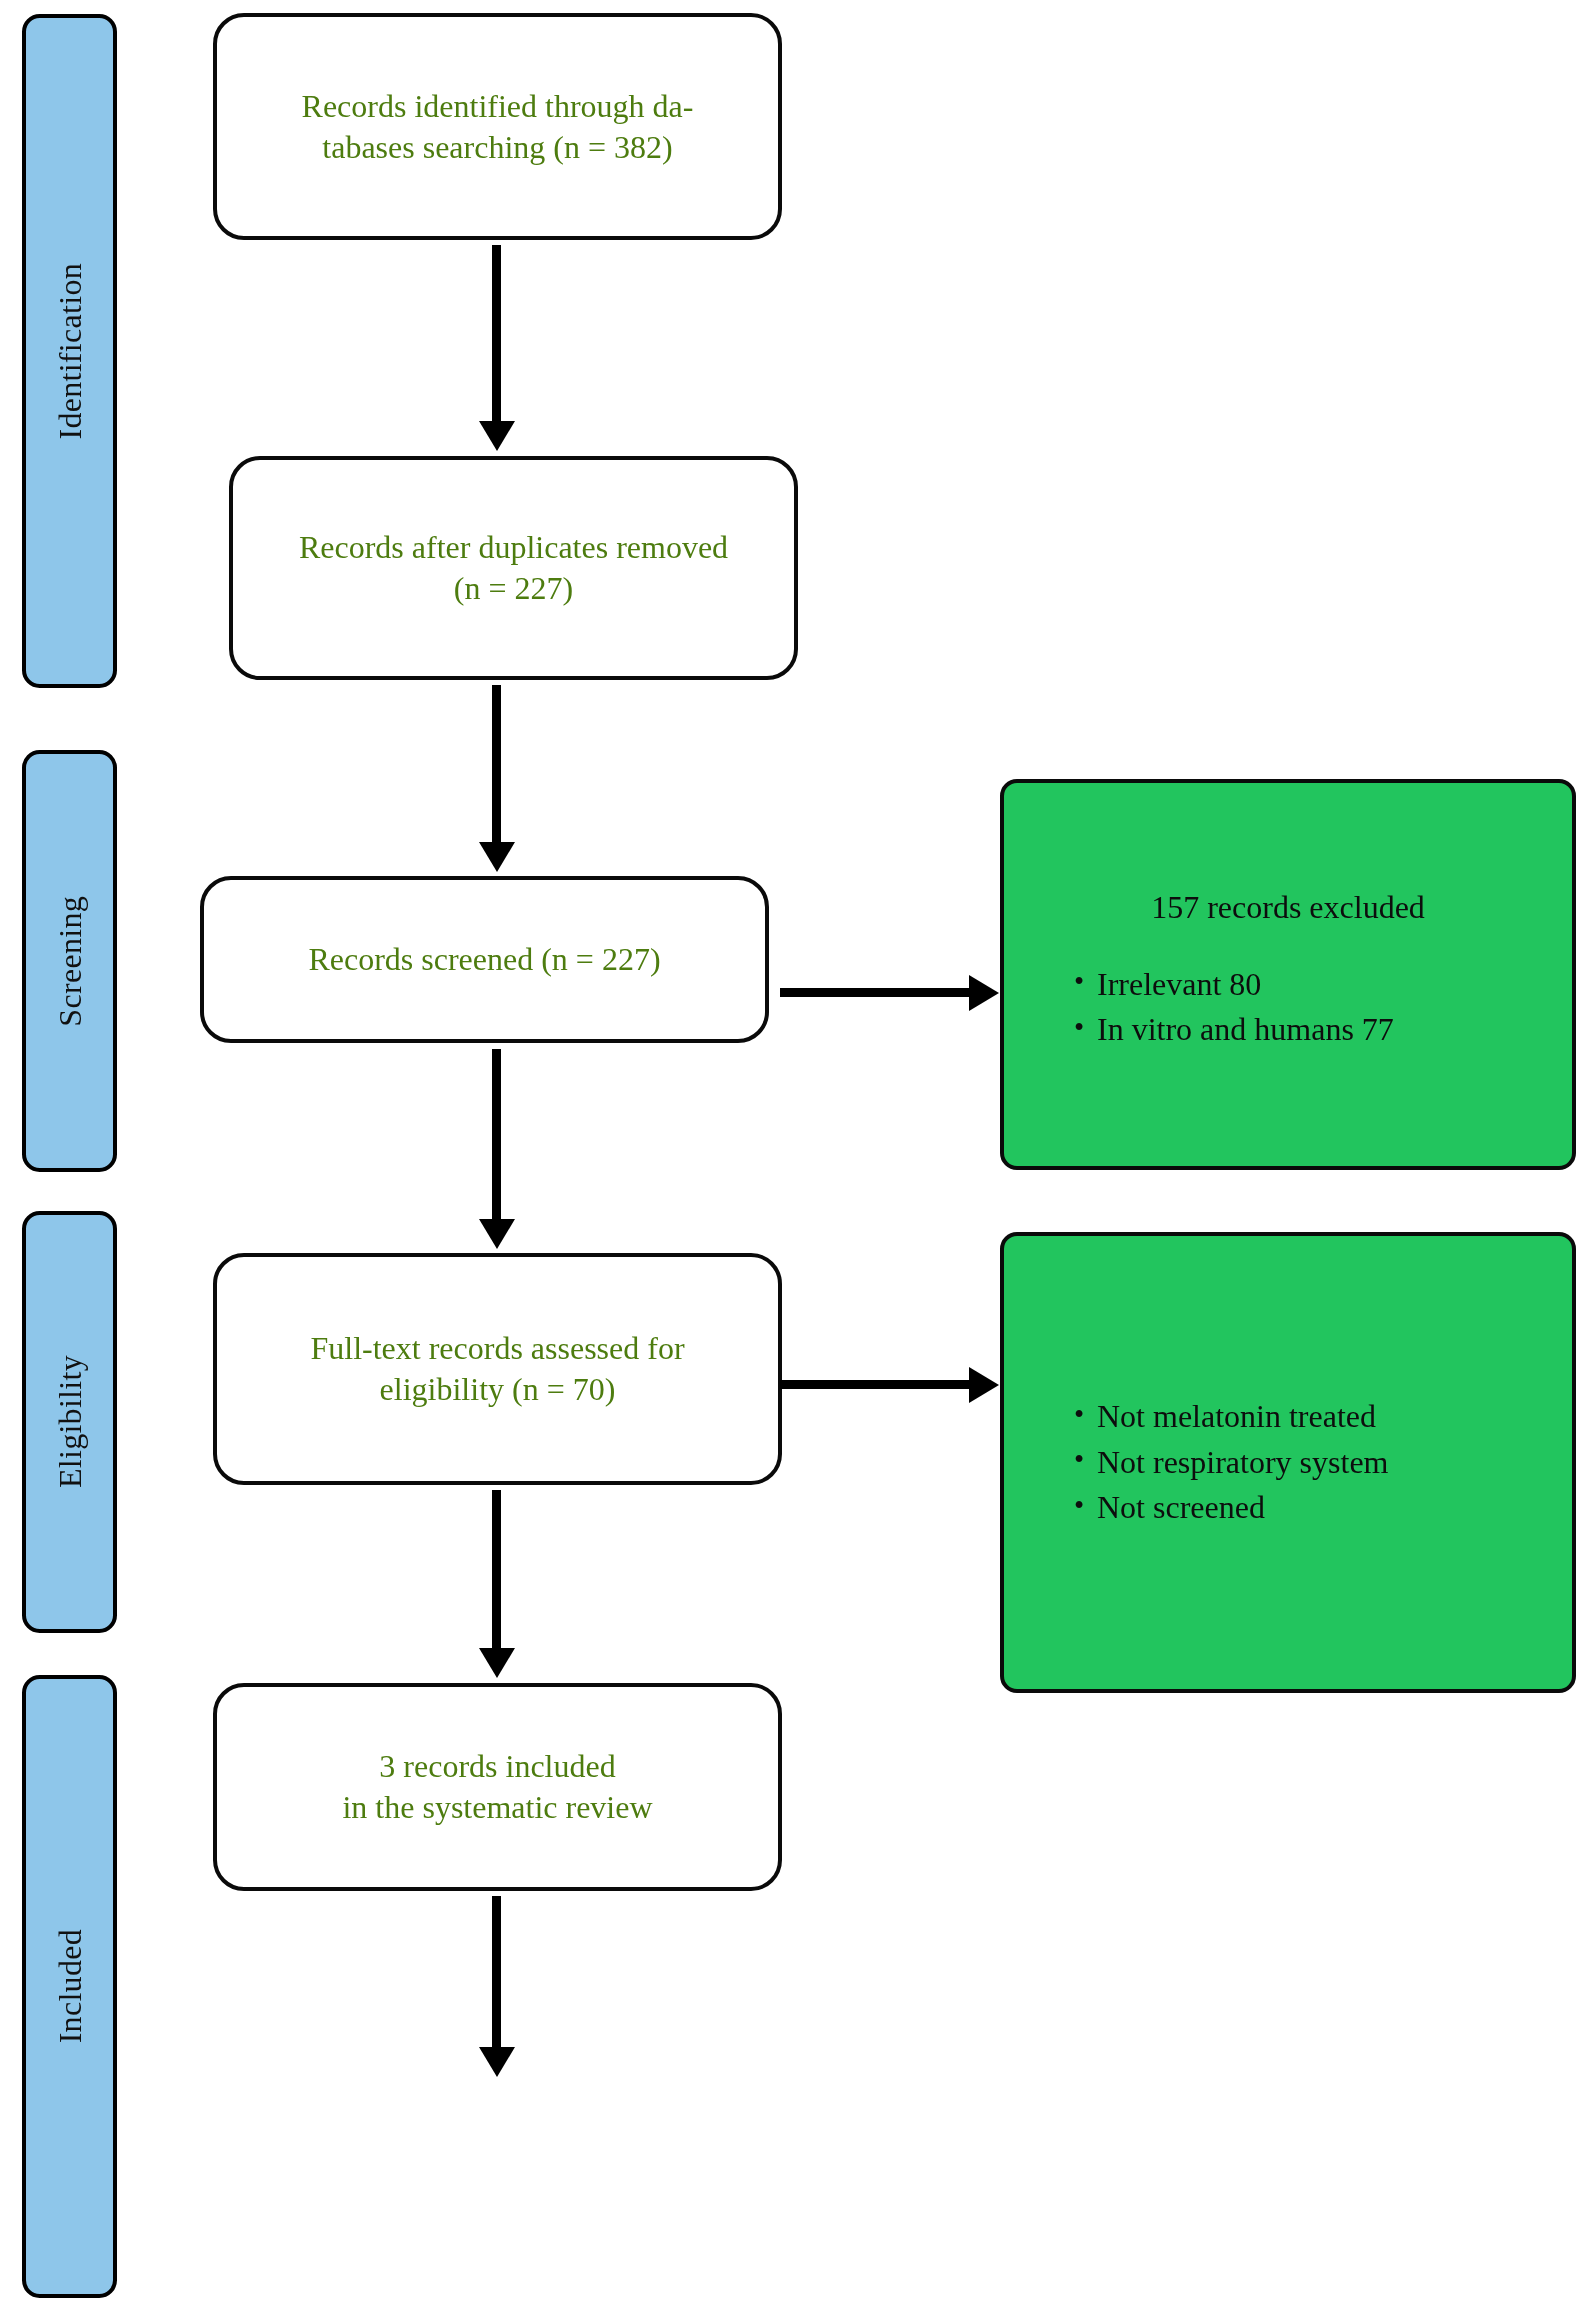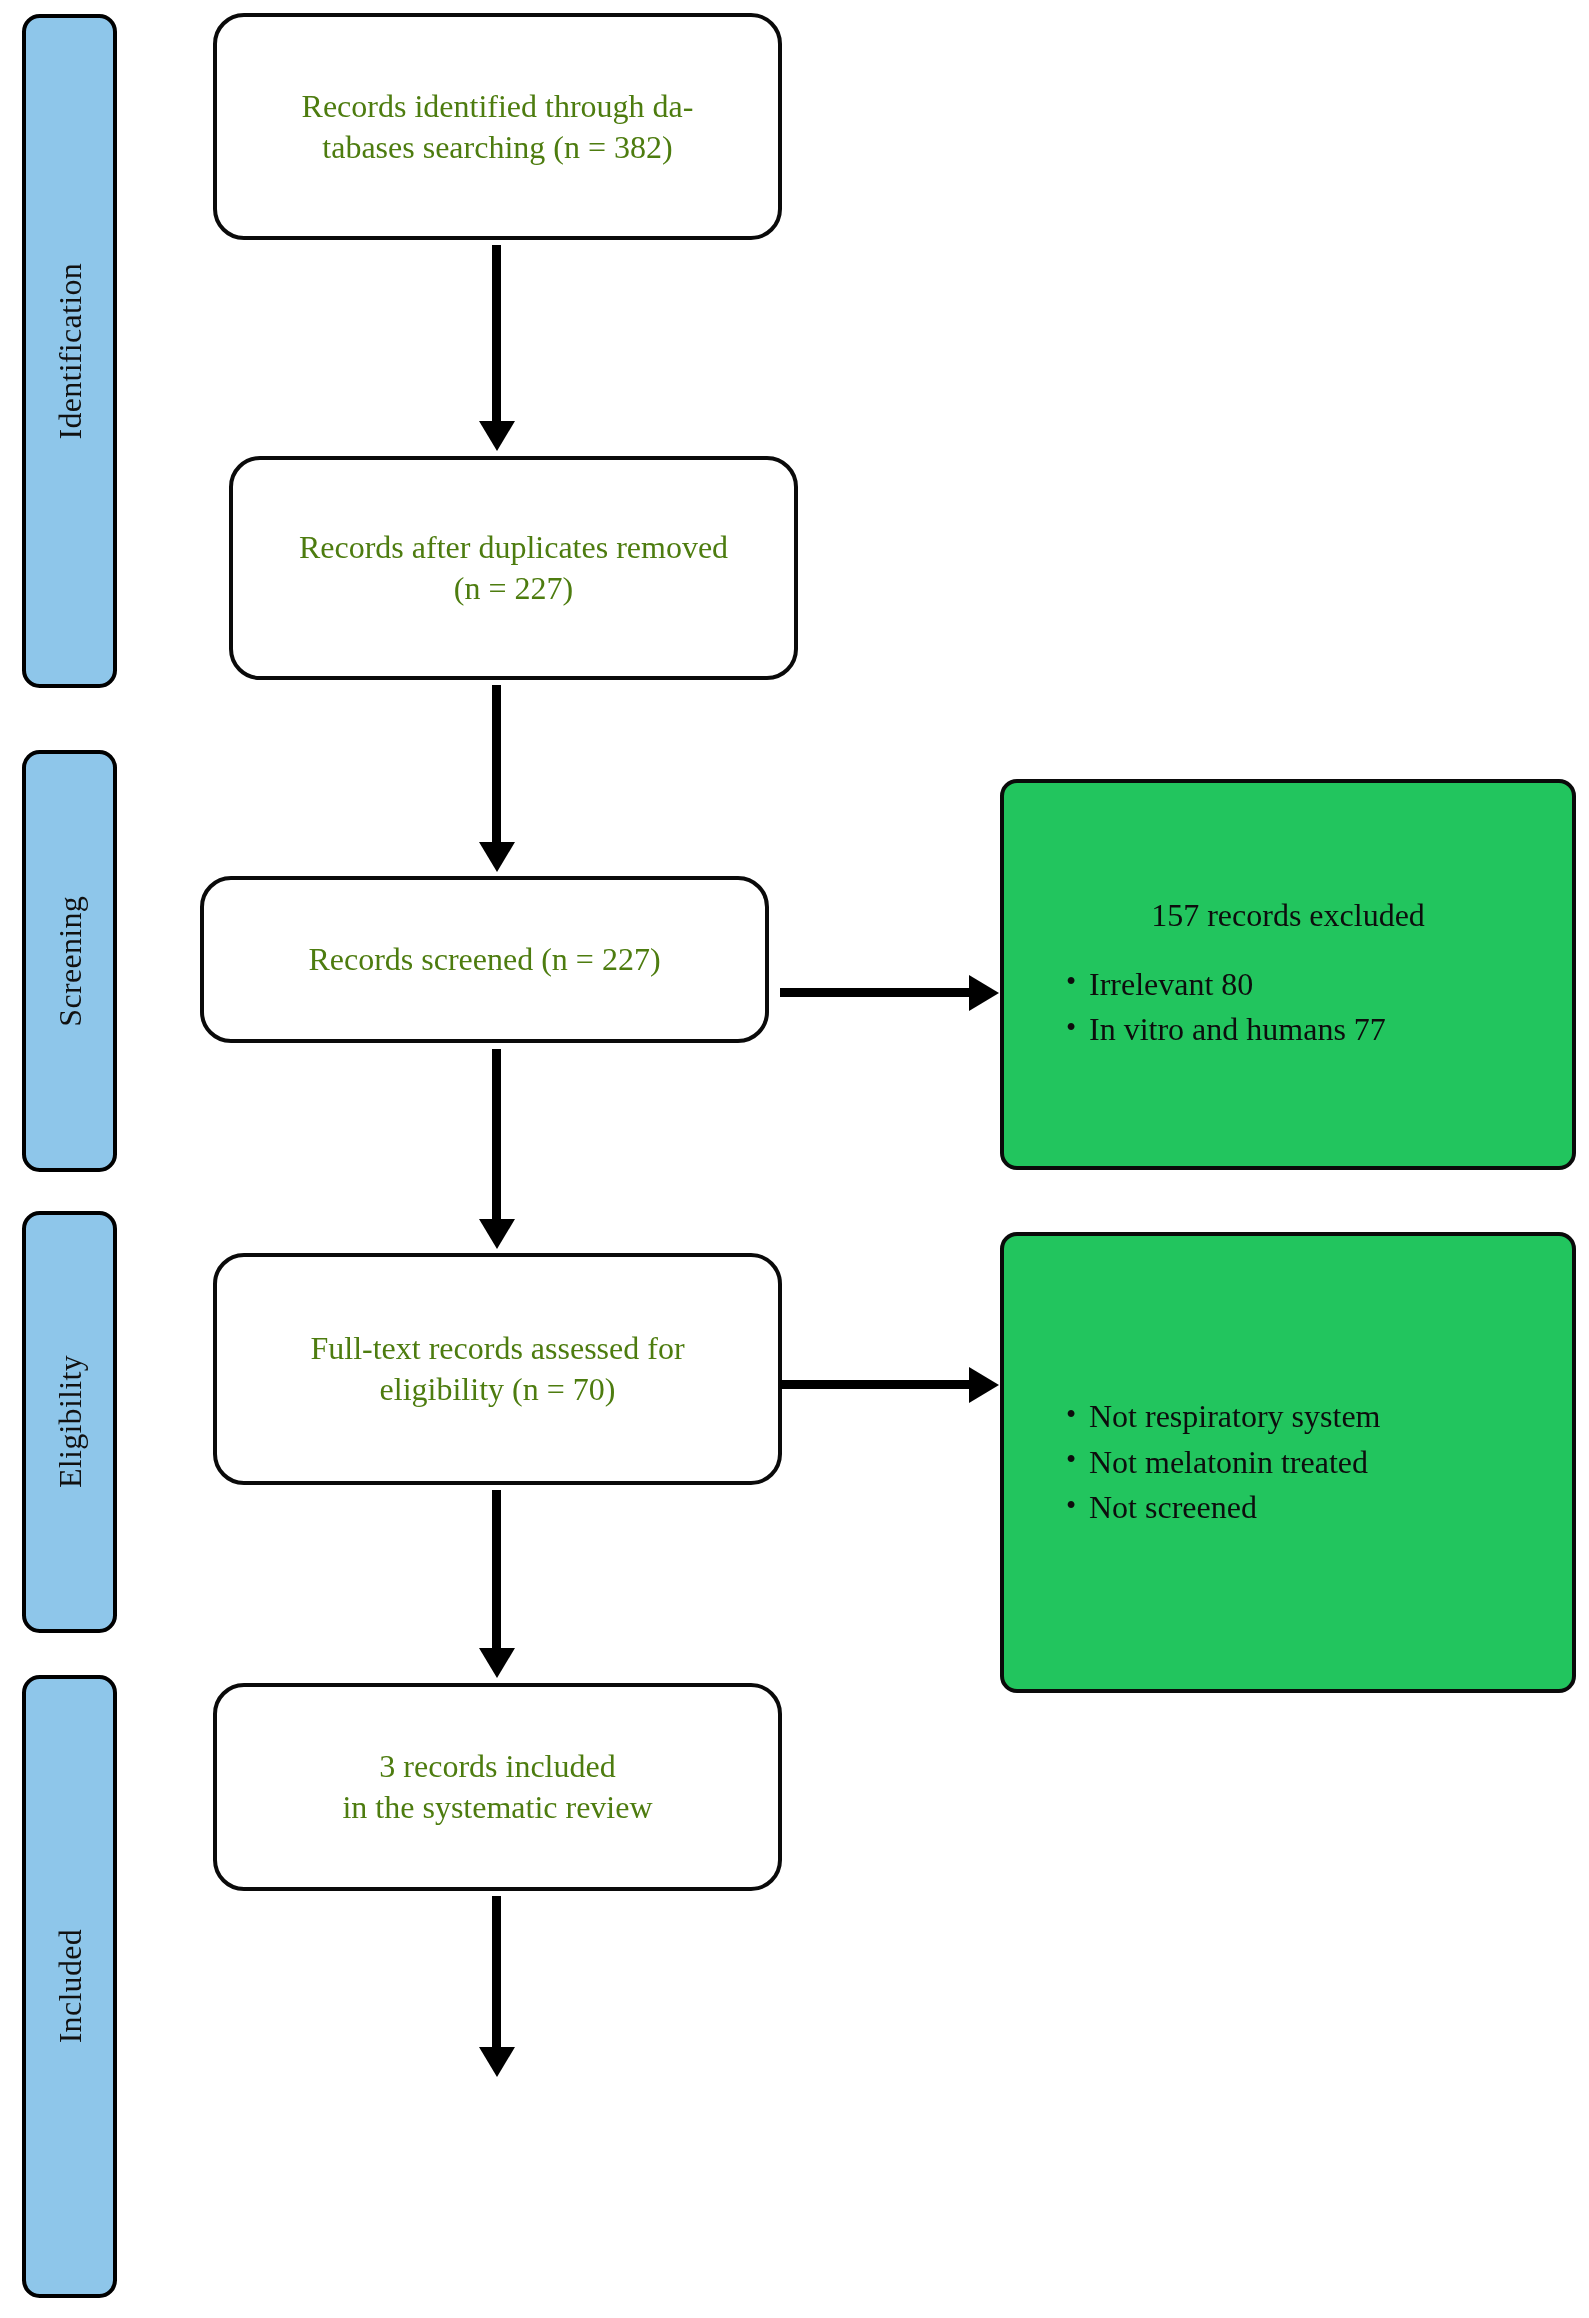--- a/index.html
+++ b/index.html
@@ -74,21 +74,21 @@
   }
   .excl-heading {
     font-size: 32px;
     line-height: 1.2;
     text-align: center;
     color: #0d0d0d;
     margin-bottom: 27px;
   }
   .excl-list {
     list-style: none;
-    margin: 0;
+    margin: 8px;
     padding: 0 0 0 31px;
   }
   .excl-list li {
     font-size: 32px;
     line-height: 1.42;
     color: #0d0d0d;
     position: relative;
     padding-left: 23px;
     white-space: nowrap;
   }
@@ -191,22 +191,22 @@
   <div class="excl-box" style="left:1000px; top:779px; width:576px; height:391px;">
     <div class="excl-heading">157 records excluded</div>
     <ul class="excl-list">
       <li>Irrelevant 80</li>
       <li>In vitro and humans 77</li>
     </ul>
   </div>
 
   <div class="excl-box" style="left:1000px; top:1232px; width:576px; height:461px;">
     <ul class="excl-list">
+      <li>Not melatonin treated</li>
       <li>Not respiratory system</li>
-      <li>Not melatonin treated</li>
       <li>Not screened</li>
     </ul>
   </div>
 
   <div class="v-arrow" style="left:492px; top:245px;">
     <div class="shaft" style="height:176px;"></div>
     <div class="head" style="top:176px;"></div>
   </div>
 
   <div class="v-arrow" style="left:492px; top:685px;">

